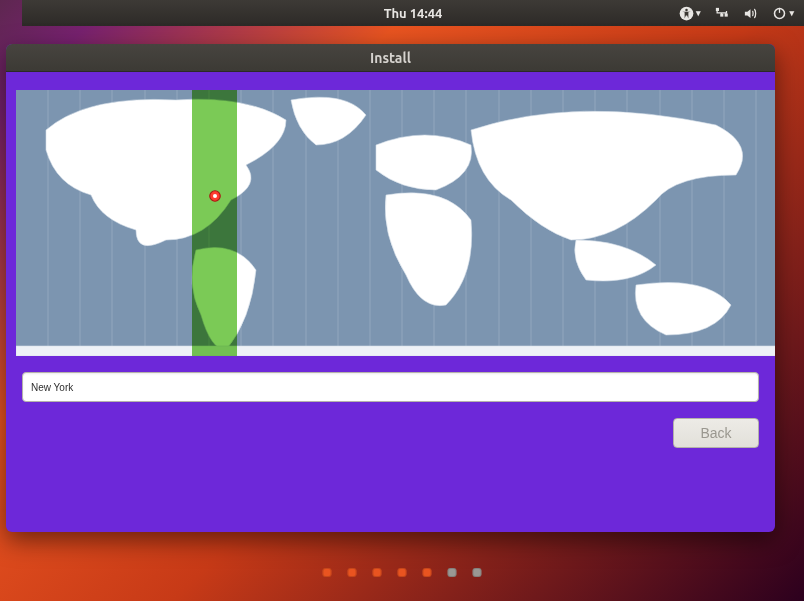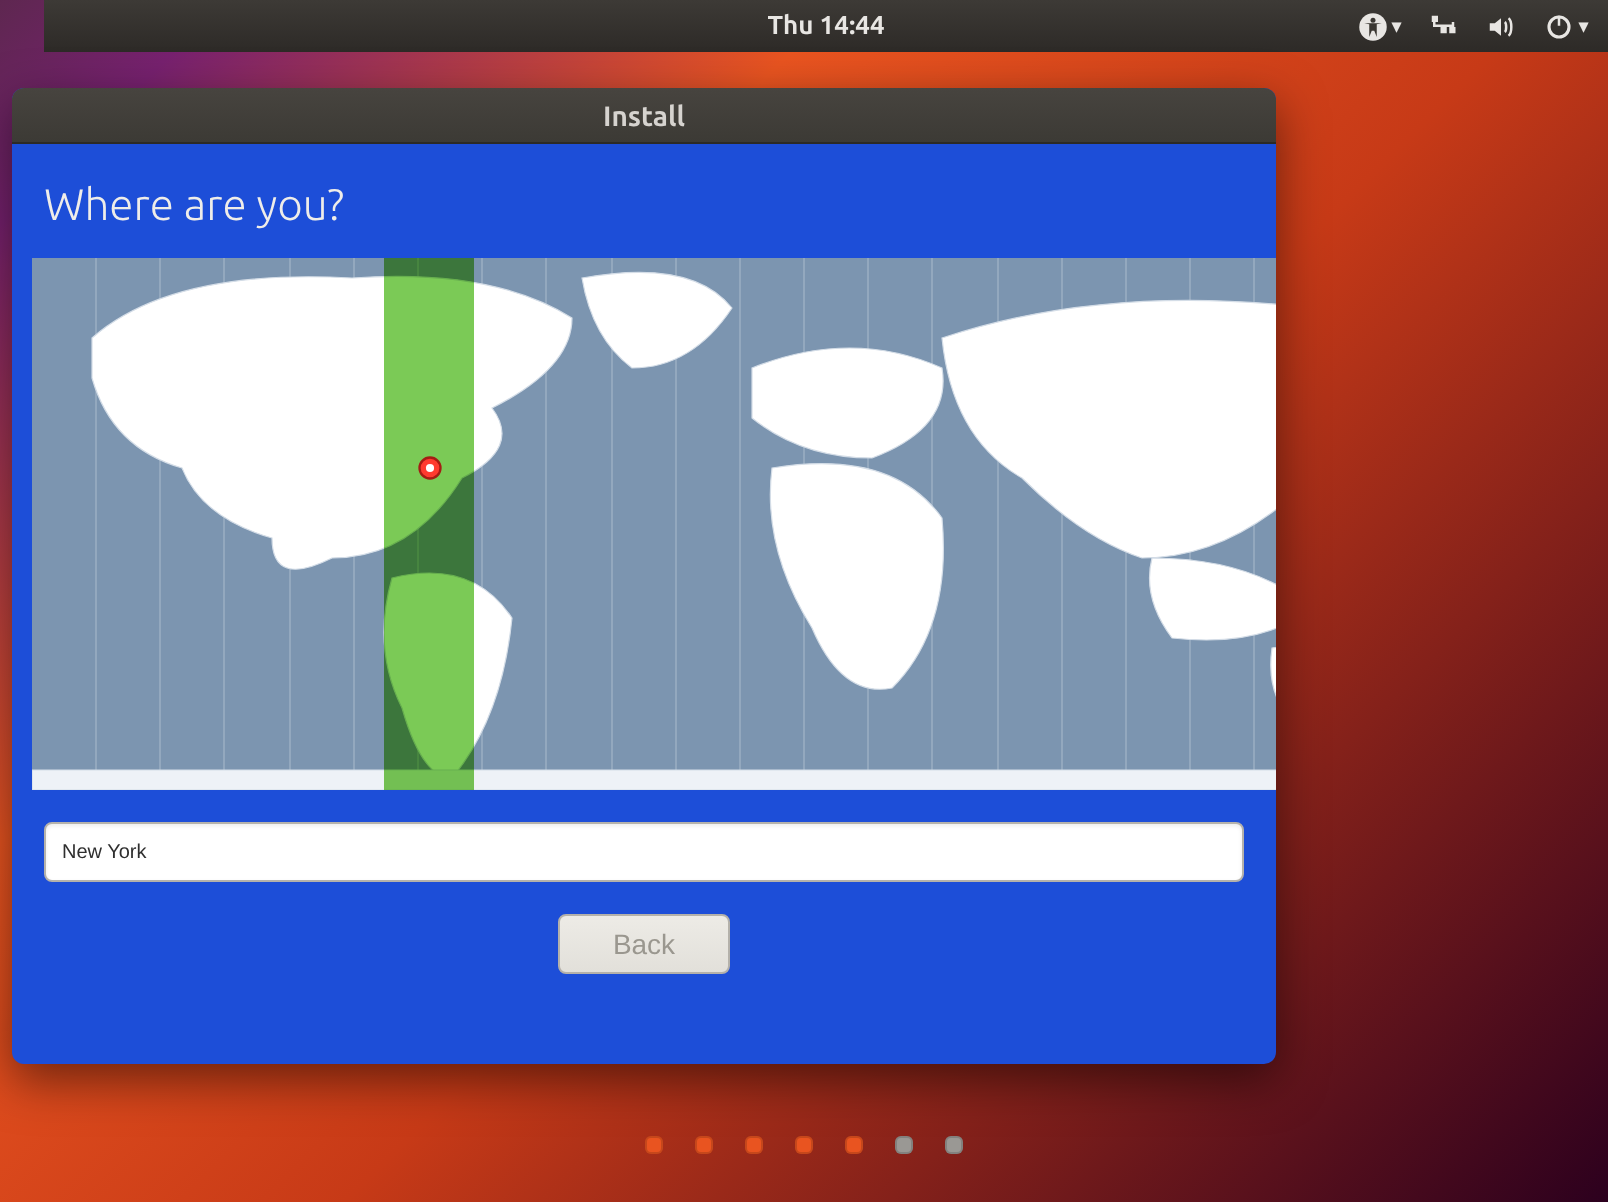--- a/index.html
+++ b/index.html
@@ -17,22 +17,22 @@
   }
   .topbar .clock { position: absolute; left: 50%; transform: translateX(-50%); }
   .topbar .right { position: absolute; right: 10px; display: flex; gap: 14px; align-items: center; }
   .topbar .ic { display: inline-flex; align-items: center; }
   .topbar svg { fill: #e8e6e3; }
   .caret { font-size: 9px; margin-left: 2px; }
 
   
   .desktop { position: relative; width: 804px; height: 575px; }
   .win {
-    position: absolute; left: 6px; top: 18px; width: 632px; height: 488px;
-    background: #1d4ed8; box-shadow: 0 8px 24px rgba(0,0,0,.5);
+    position: absolute; left: 6px; top: 18px; width: 769px; height: 488px;
+    background: #6d28d9; box-shadow: 0 8px 24px rgba(0,0,0,.5);
     border-radius: 6px; overflow: hidden; color: #dcdad6;
   }
   .titlebar {
     height: 28px; background: linear-gradient(to bottom, #47443f 0%, #3c3a35 100%);
     text-align: center; line-height: 28px; font-size: 14px; font-weight: 600;
     color: #d6d3cf; border-bottom: 1px solid #2b2a27;
   }
   .content { padding: 18px 10px 10px 10px; }
   .heading { font-size: 22px; font-weight: 300; color: #efede9; padding-left: 6px; margin-bottom: 14px; }
 
@@ -42,21 +42,21 @@
   .tzband { position: absolute; top: 0; bottom: 0; background: rgba(109,196,68,0.9); mix-blend-mode: multiply; }
   .pin { position: absolute; width: 14px; height: 14px; transform: translate(-50%, -50%); }
   .grid line { stroke: rgba(255,255,255,0.18); stroke-width:1; }
 
   .inputrow { display:flex; padding: 16px 6px 0 6px; }
   .txt {
     flex:1; height: 30px; border: 1px solid #b5b2ab; border-radius: 4px;
     padding: 0 8px; font-size: 10px; color: #2f2f2f; background: #fff;
     box-shadow: inset 0 1px 2px rgba(0,0,0,.08);
   }
-  .buttons { display:flex; justify-content:center; gap: 28px; padding: 16px 6px 0 6px; }
+  .buttons { display:flex; justify-content:flex-end; gap: 28px; padding: 16px 6px 0 6px; }
   .btn {
     min-width: 86px; height: 30px; padding: 0 16px;
     background: linear-gradient(to bottom, #faf9f7, #e8e6e1);
     border: 1px solid #b4b1aa; border-radius: 4px; font-size: 14px; color: #3b3a36;
     cursor: pointer;
   }
   .btn.disabled { color: #9a978f; background: linear-gradient(to bottom, #edebe6, #e2e0da); }
 
   
   .dots { position:absolute; bottom: 24px; left: 50%; transform: translateX(-50%); display:flex; gap: 16px; }
@@ -99,21 +99,20 @@
         </svg>
       <span class="caret">▾</span>
     </span>
   </div>
 </div>
 
 <div class="desktop">
   <div class="win">
     <div class="titlebar">Install</div>
     <div class="content">
-      <div class="heading">Where are you?</div>
 
       <div class="map-wrap">
 
         <svg class="world" viewBox="0 0 772 266" preserveAspectRatio="none">
           <g class="grid">
             <line x1="32" y1="0" x2="32" y2="266"></line>
               <line x1="64" y1="0" x2="64" y2="266"></line>
               <line x1="96" y1="0" x2="96" y2="266"></line>
             <line x1="129" y1="0" x2="129" y2="266"></line>
               <line x1="161" y1="0" x2="161" y2="266"></line>

